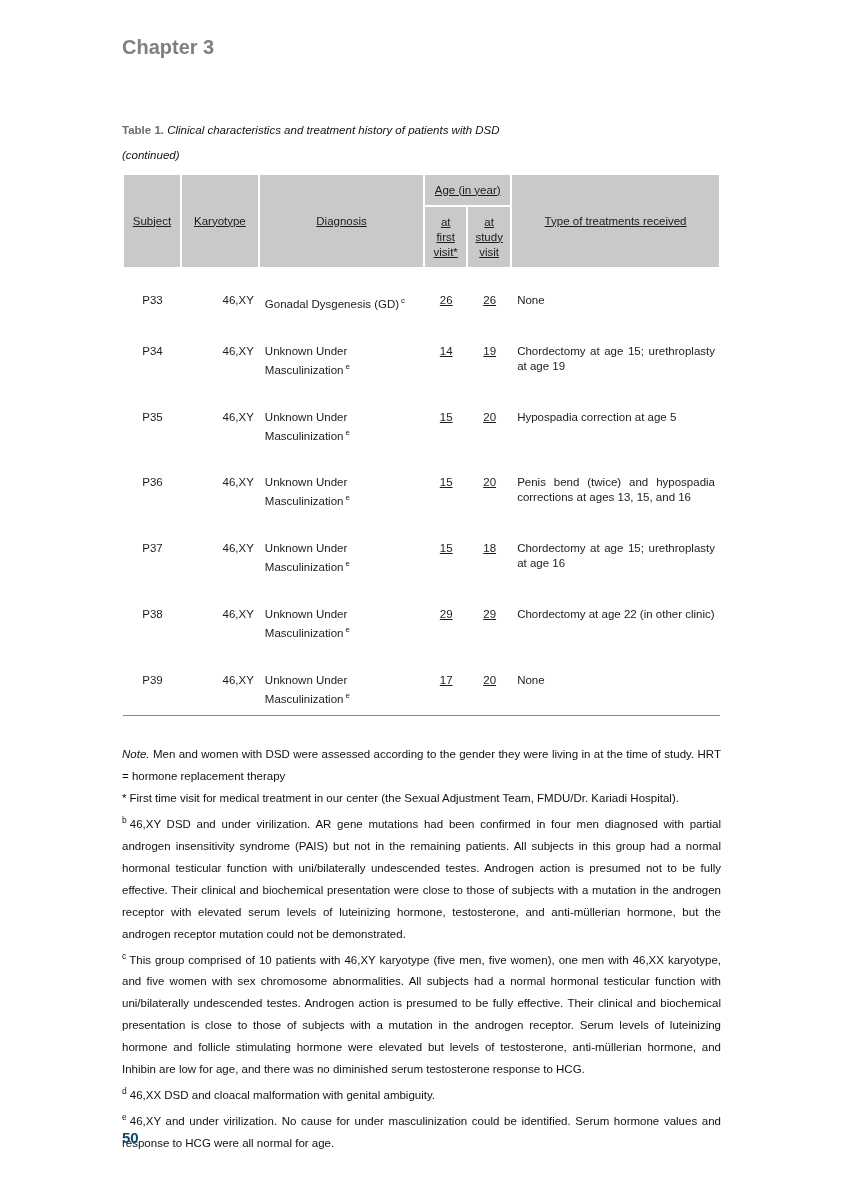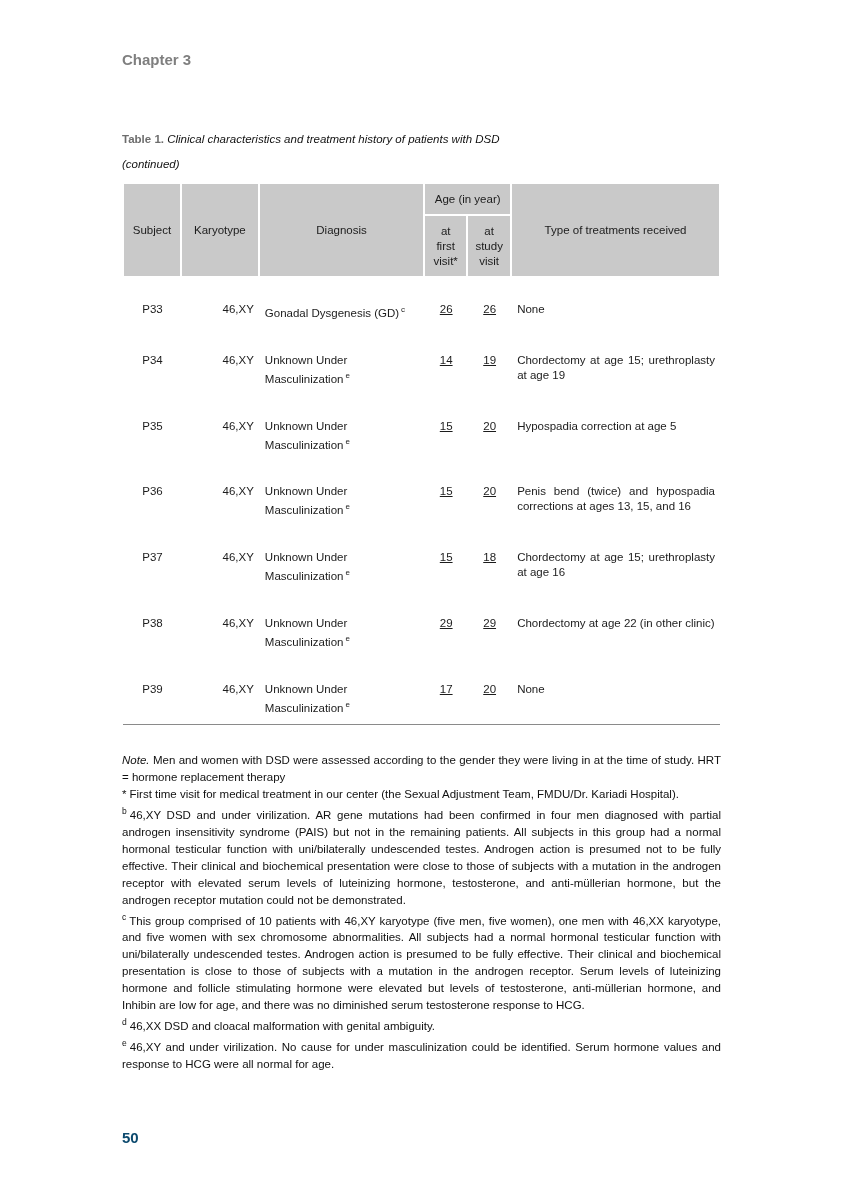--- a/index.html
+++ b/index.html
@@ -16,22 +16,22 @@
     color: #1c1c1c;
   }
   .content {
     position: absolute;
     left: 122px;
     top: 0;
     width: 599px;
   }
   .chapter-heading {
     margin: 0;
-    padding-top: 51px;
-    font-size: 15px;
+    padding-top: 36px;
+    font-size: 20px;
     font-weight: bold;
     color: #7f7f7f;
   }
   .caption {
     margin-top: 64px;
     font-size: 11.5px;
     line-height: 15px;
   }
   .caption-label {
     font-weight: bold;
@@ -56,20 +56,21 @@
     border-bottom: 1px solid #8a8a8a;
   }
   table.data-table th {
     background: #c9c9c9;
     border: 2px solid #ffffff;
     font-weight: normal;
     text-align: center;
     vertical-align: middle;
     padding: 3px 6px;
     color: #1c1c1c;
+    text-decoration: underline;
   }
   th.age-group { height: 24px; }
   tr.subhead th { height: 54px; }
   table.data-table td {
     vertical-align: top;
     padding: 24px 5px 8px 6px;
     border: none;
   }
   tr.body-row { height: 46px; }
   td.subject-cell { text-align: center; }
@@ -82,21 +83,21 @@
     vertical-align: super;
     margin-left: 2px;
   }
   .notes {
     margin-top: 27px;
     width: 599px;
   }
   .notes p {
     margin: 0;
     font-size: 11.5px;
-    line-height: 17px;
+    line-height: 22px;
     text-align: justify;
     color: #111111;
   }
   .marker-italic { font-style: italic; }
   .marker-star { margin-right: 3px; }
   .marker-sup {
     vertical-align: super;
     font-size: 8.5px;
     margin-right: 3px;
   }

